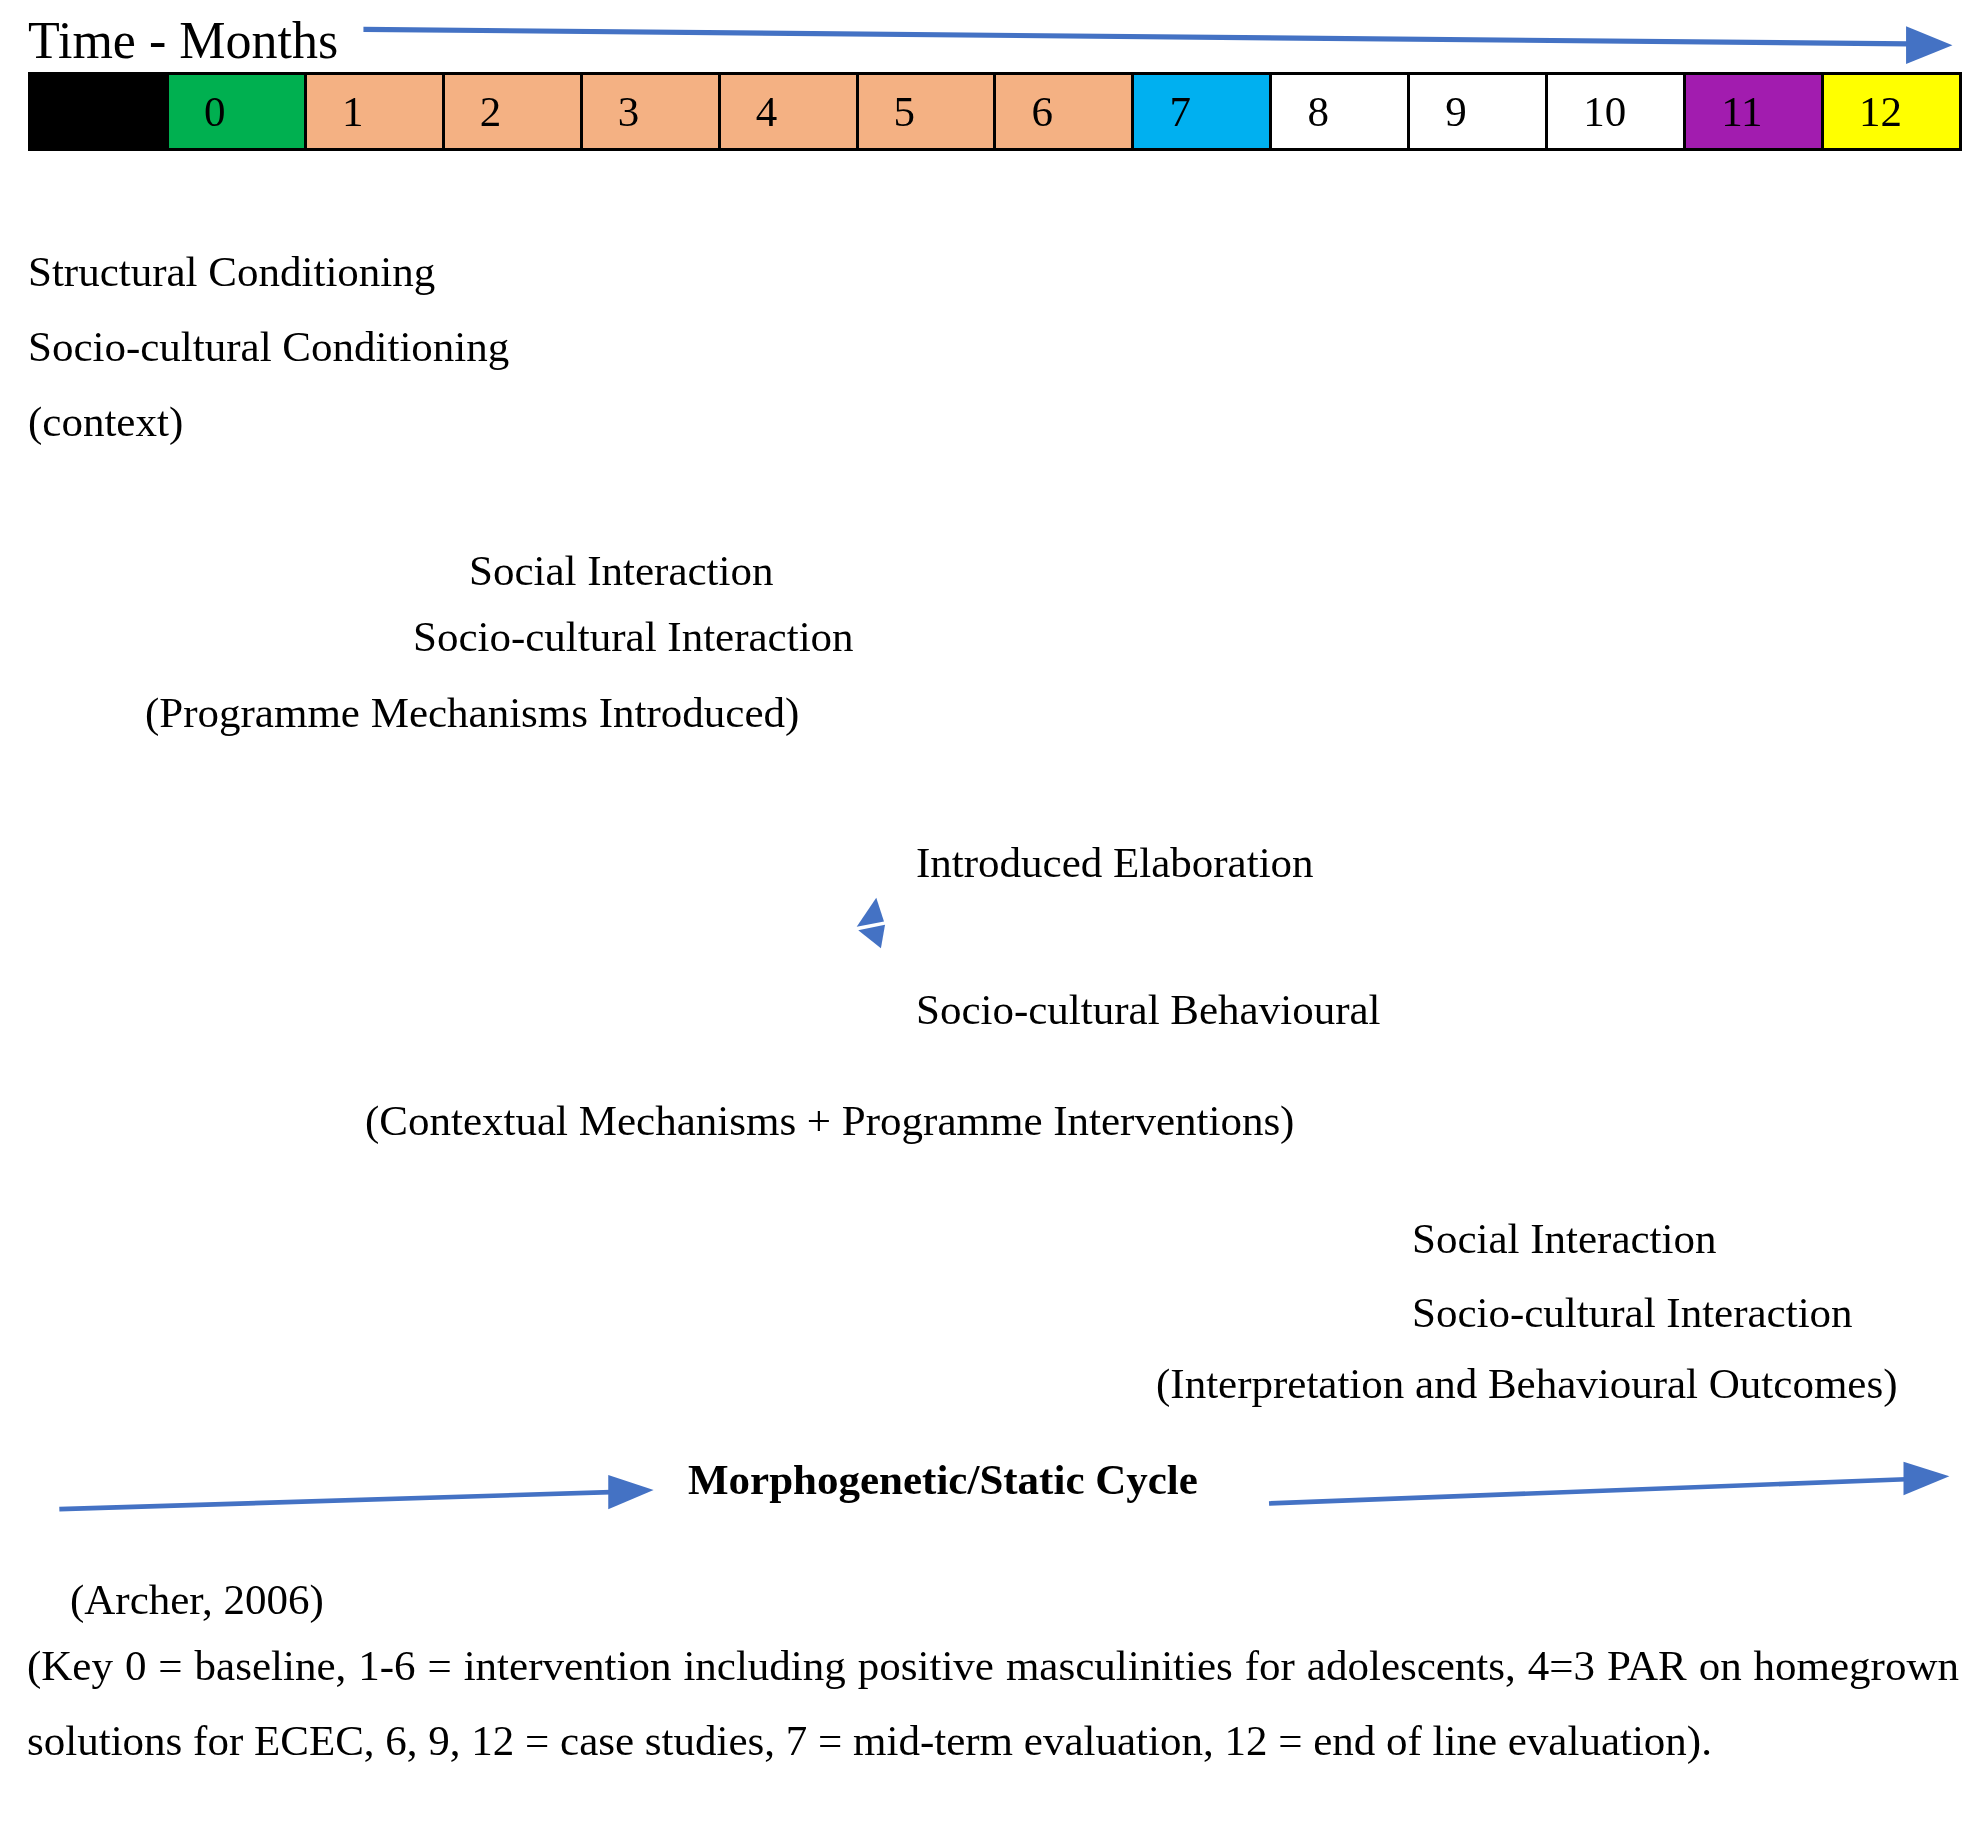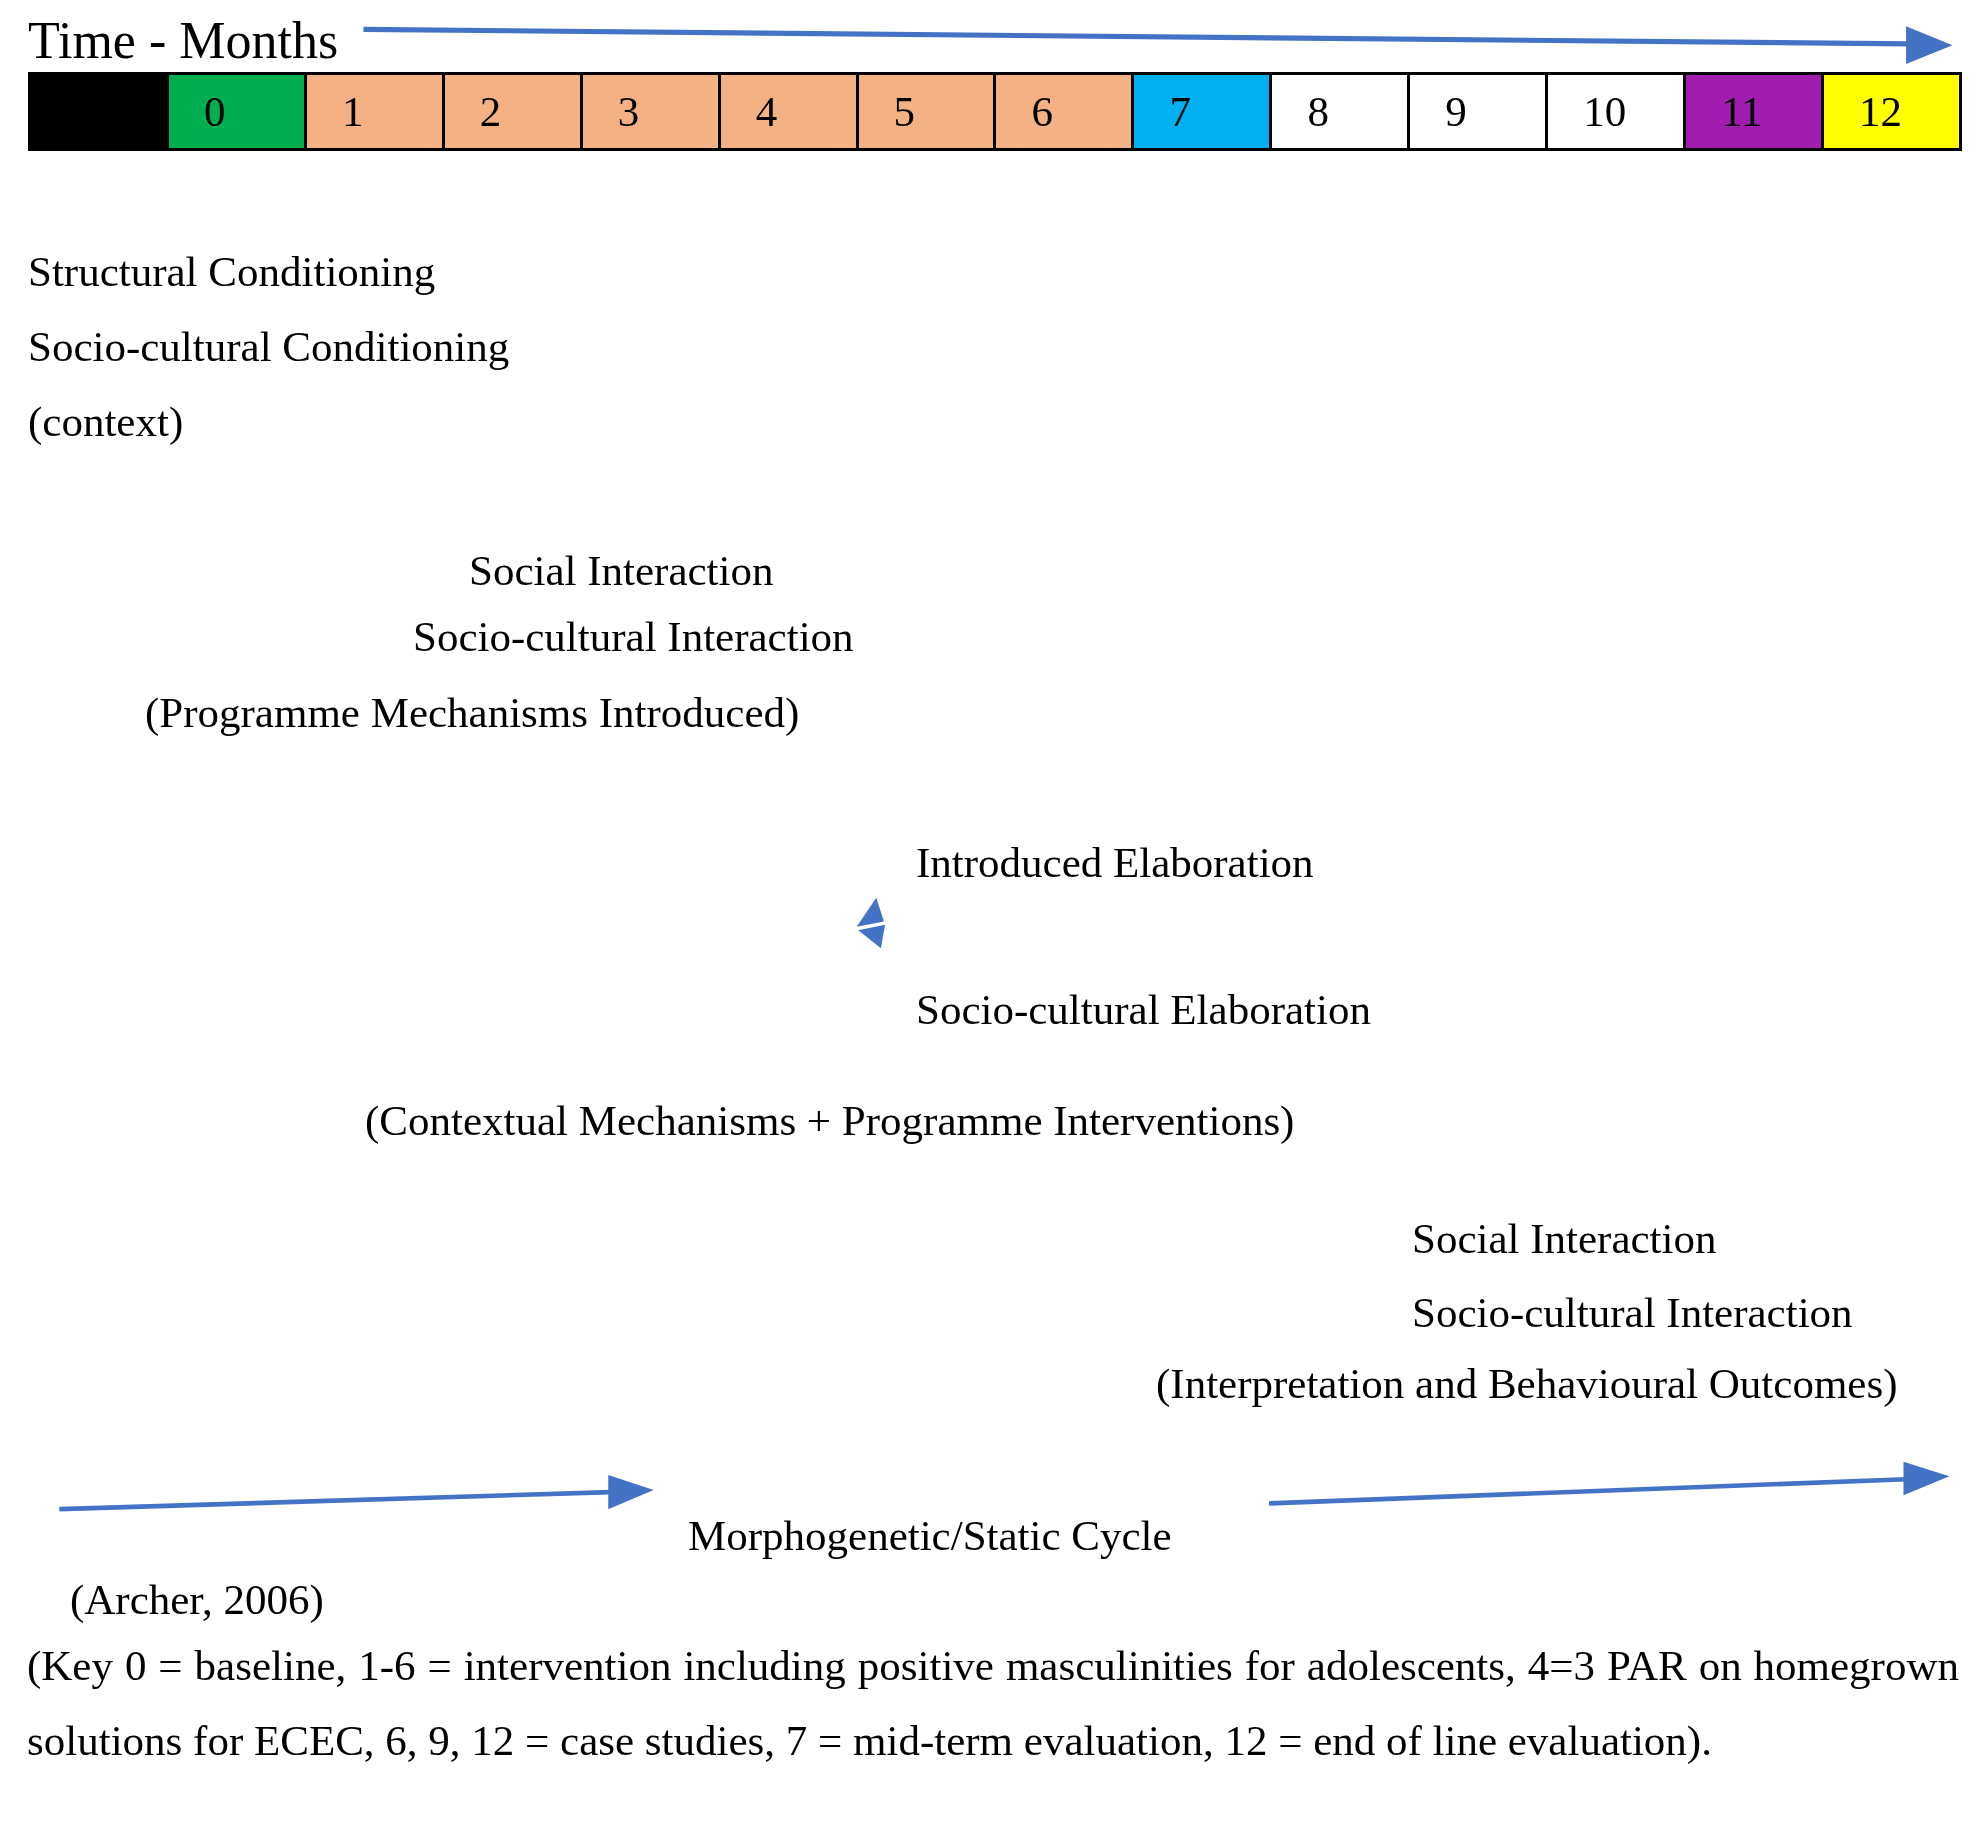--- a/index.html
+++ b/index.html
@@ -37,21 +37,21 @@
   #int1c{left:145px;top:689px;}
   
   #elab1{left:916px;top:839px;}
   #elab2{left:916px;top:986px;}
   #elab3{left:357px;top:1097px;margin-left:8px;}
   
   #int2a{left:1412px;top:1215px;}
   #int2b{left:1412px;top:1289px;}
   #int2c{left:1156px;top:1360px;}
   
-  #cycle{left:688px;top:1512px;}
+  #cycle{left:688px;top:1456px;font-weight:bold;}
   #citation{left:70px;top:1576px;}
   #key{
     position:absolute;left:27px;top:1628px;width:1932px;
     font-size:43px;line-height:75px;
     text-align:justify;white-space:normal;
   }
 </style>
 </head>
 <body>
 
@@ -129,21 +129,21 @@
 
   <div class="abs t84" id="cond1">Structural Conditioning</div>
   <div class="abs t84" id="cond2">Socio-cultural Conditioning</div>
   <div class="abs t84" id="cond3">(context)</div>
 
   <div class="abs t84" id="int1a">Social Interaction</div>
   <div class="abs t84" id="int1b">Socio-cultural Interaction</div>
   <div class="abs t84" id="int1c">(Programme Mechanisms Introduced)</div>
 
   <div class="abs t84" id="elab1">Introduced Elaboration</div>
-  <div class="abs t84" id="elab2">Socio-cultural Elaboration</div>
+  <div class="abs t84" id="elab2">Socio-cultural Behavioural</div>
   <div class="abs t84" id="elab3">(Contextual Mechanisms + Programme Interventions)</div>
 
   <div class="abs t84" id="int2a">Social Interaction</div>
   <div class="abs t84" id="int2b">Socio-cultural Interaction</div>
   <div class="abs t84" id="int2c">(Interpretation and Behavioural Outcomes)</div>
 
   <div class="abs t84" id="cycle">Morphogenetic/Static Cycle</div>
   <div class="abs t84" id="citation">(Archer, 2006)</div>
   <div id="key">(Key 0 = baseline, 1-6 = intervention including positive masculinities for adolescents, 4=3 PAR on homegrown solutions for ECEC, 6, 9, 12 = case studies, 7 = mid-term evaluation, 12 = end of line evaluation).</div>
 

